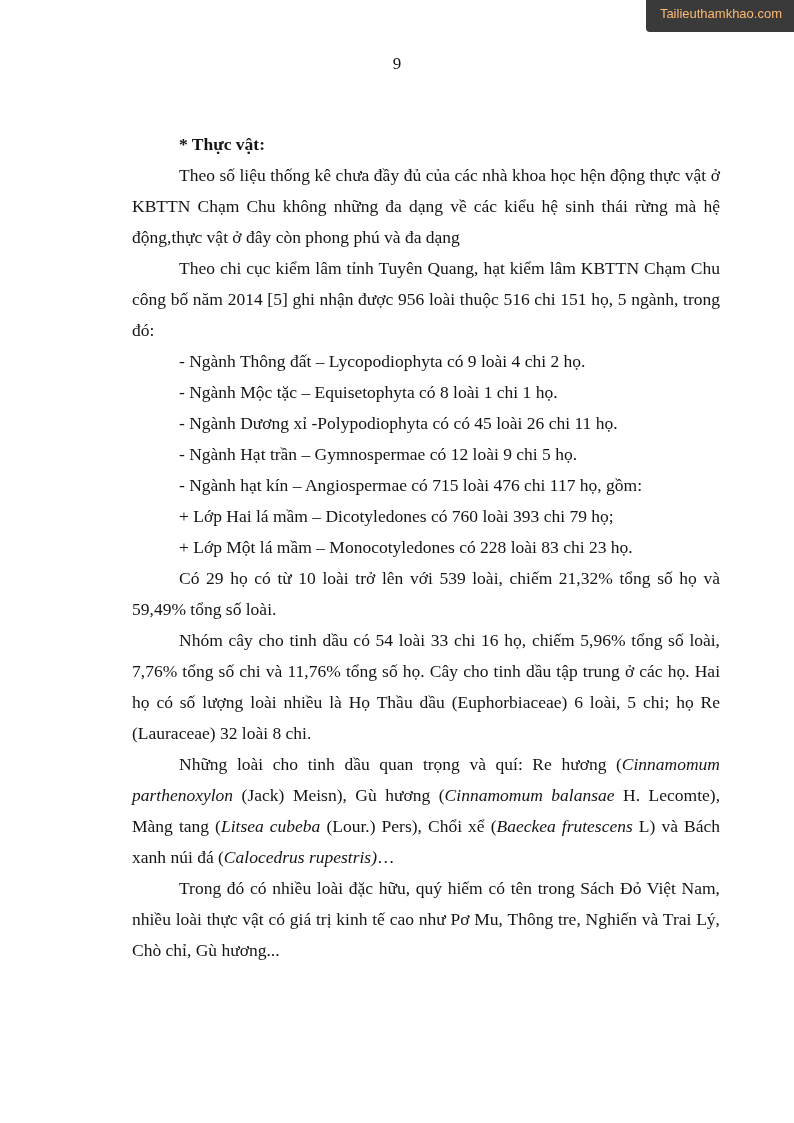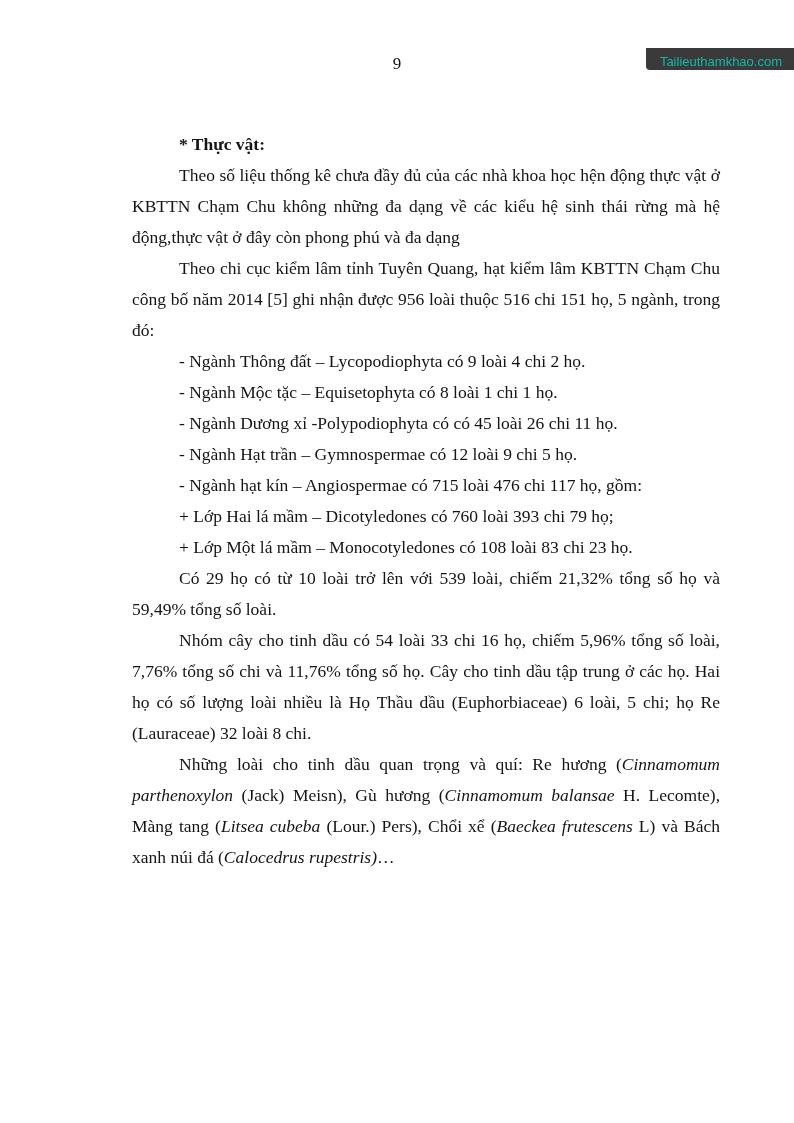--- a/index.html
+++ b/index.html
@@ -12,27 +12,26 @@
     background: #ffffff;
     font-family: "Liberation Serif", serif;
     color: #141414;
     overflow: hidden;
   }
   .watermark {
     position: absolute;
     top: 0;
     right: 0;
     background: #3a3a3a;
-    color: #14b8a6;
+    color: #fdba74;
     font-family: "Liberation Sans", sans-serif;
     font-size: 13px;
     line-height: 17px;
-    padding: 5px 12px 0 14px;
+    padding: 5px 12px 10px 14px;
     border-bottom-left-radius: 4px;
-    margin-top: 48px;
   }
   .page-number {
     position: absolute;
     top: 54px;
     left: 0;
     width: 100%;
     text-align: center;
     font-size: 17px;
   }
   .content {
@@ -72,23 +71,24 @@
     <p class="para indent"><span>- Ngành Mộc tặc – Equisetophyta có 8 loài 1 chi 1 họ.</span></p>
 
     <p class="para indent"><span>- Ngành Dương xỉ -Polypodiophyta có có 45 loài 26 chi 11 họ.</span></p>
 
     <p class="para indent"><span>- Ngành Hạt trần – Gymnospermae có 12 loài 9 chi 5 họ.</span></p>
 
     <p class="para indent"><span>- Ngành hạt kín – Angiospermae có 715 loài 476 chi 117 họ, gồm:</span></p>
 
     <p class="para indent"><span>+ Lớp Hai lá mầm – Dicotyledones có 760 loài 393 chi 79 họ;</span></p>
 
-    <p class="para indent"><span>+ Lớp Một lá mầm – Monocotyledones có 108 loài 83 chi 23 họ.</span></p>
+    <p class="para indent"><span>+ Lớp Một lá mầm – Monocotyledones có 228 loài 83 chi 23 họ.</span></p>
 
     <p class="para indent"><span>Có 29 họ có từ 10 loài trở lên với 539 loài, chiếm 21,32% tổng số họ và 59,49%  tổng số loài.</span></p>
 
     <p class="para indent"><span>Nhóm cây cho tinh dầu có 54 loài 33 chi 16 họ, chiếm 5,96% tổng số loài, 7,76% tổng số chi và 11,76% tổng số họ. Cây cho tinh dầu tập trung ở các họ. Hai họ có số lượng loài nhiều là Họ Thầu dầu (Euphorbiaceae) 6 loài, 5 chi; họ Re (Lauraceae) 32 loài 8 chi.</span></p>
 
     <p class="para indent"><span>Những loài cho tinh dầu quan trọng và quí: Re hương (</span><span class="italic">Cinnamomum parthenoxylon</span><span> (Jack) Meisn), Gù hương (</span><span class="italic">Cinnamomum balansae</span><span> H. Lecomte), Màng tang (</span><span class="italic">Litsea cubeba</span><span> (Lour.) Pers), Chổi xể (</span><span class="italic">Baeckea frutescens</span><span> L) và Bách xanh núi đá (</span><span class="italic">Calocedrus rupestris)</span><span>…</span></p>
 
+    <p class="para indent"><span>Trong đó có nhiều loài đặc hữu, quý hiếm có tên trong Sách Đỏ Việt Nam, nhiều loài thực vật có giá trị kinh tế cao như Pơ Mu, Thông tre, Nghiến và Trai Lý, Chò chỉ, Gù hương...</span></p>
 
   </div>
 </div>
 
 </body></html>

